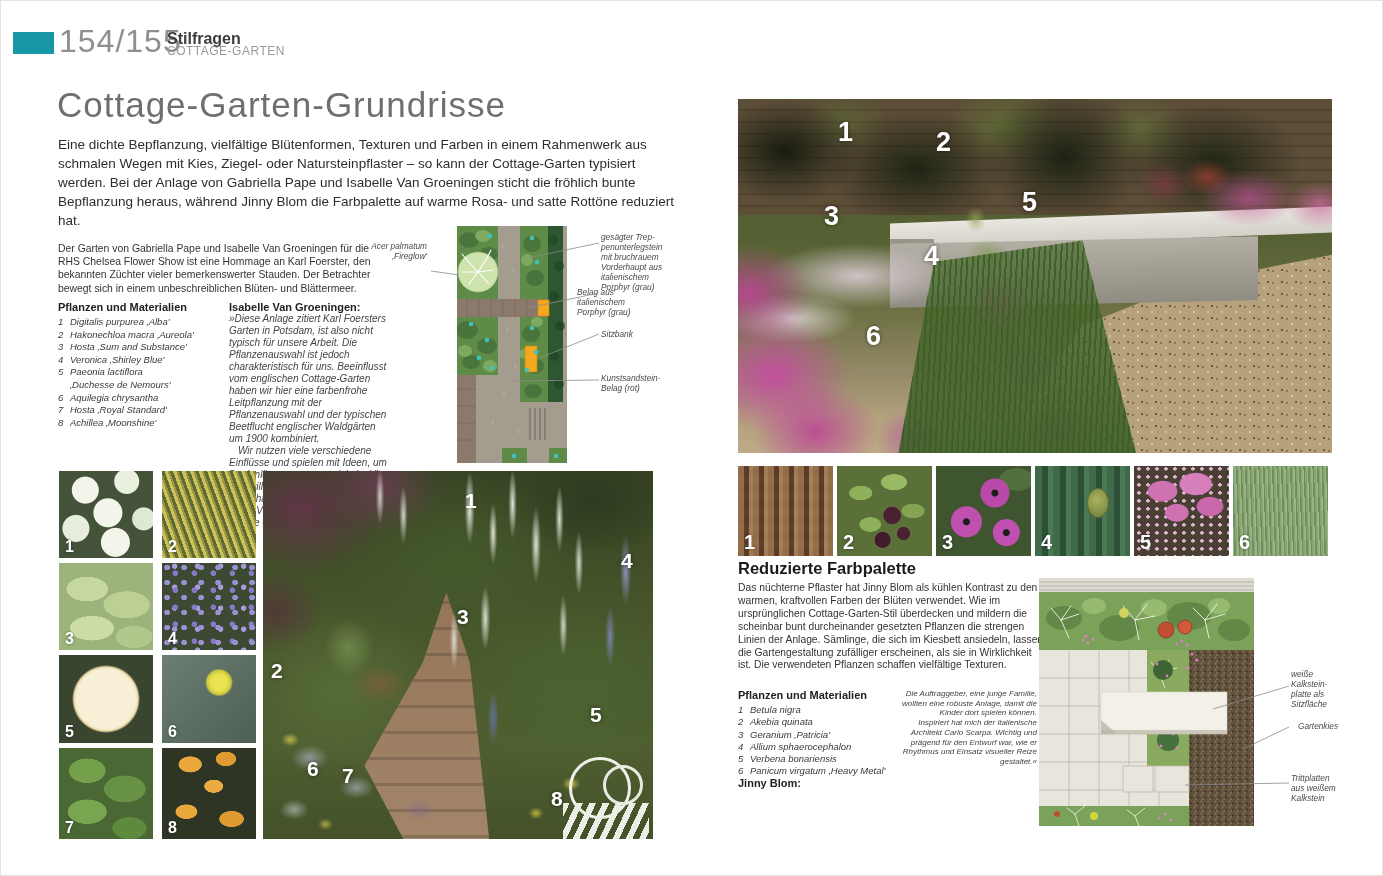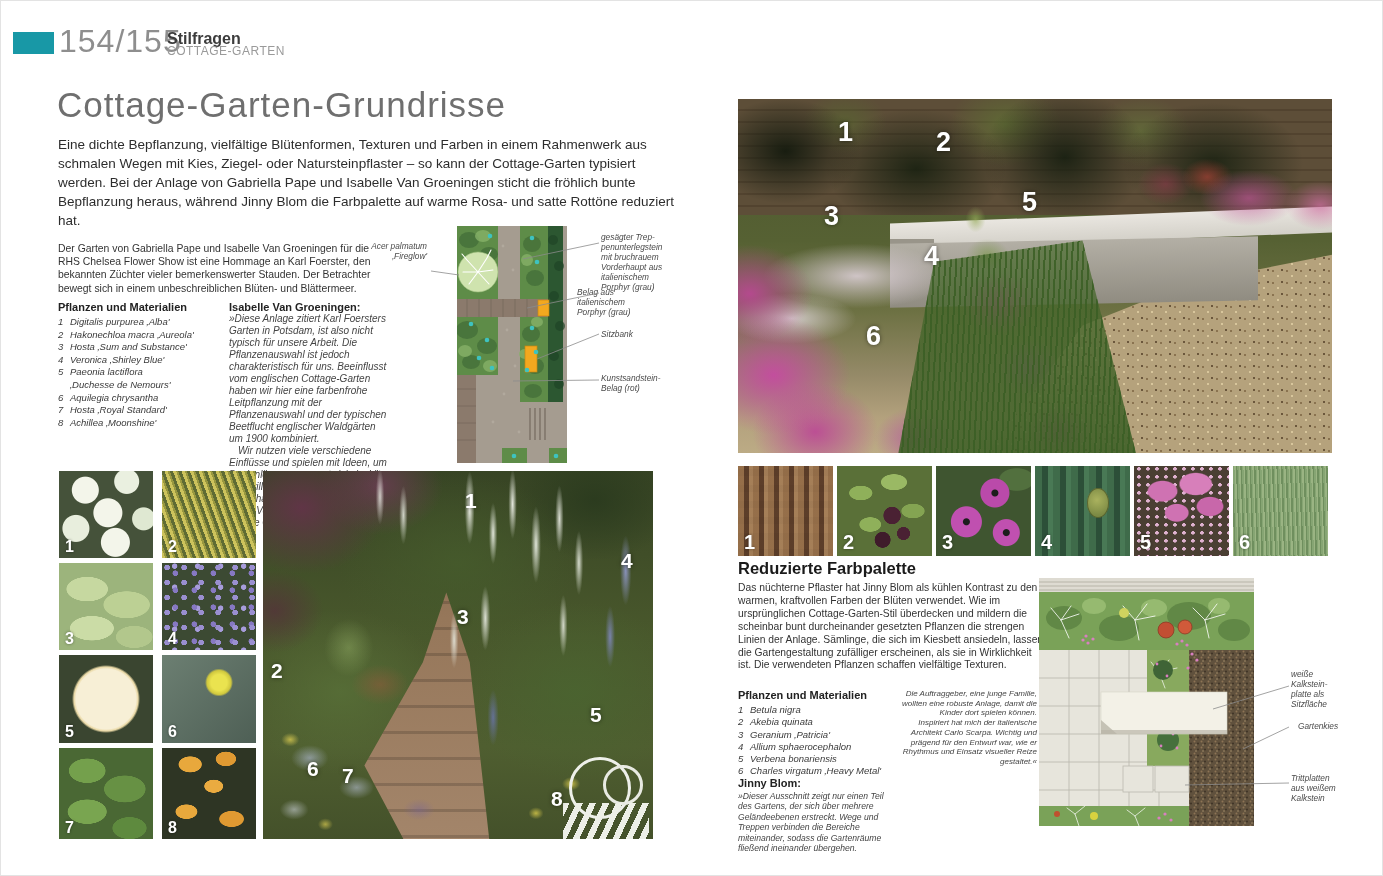--- a/index.html
+++ b/index.html
@@ -372,27 +372,26 @@
     <div class="plant">
         <span class="n">4</span>
         <span class="nm">Allium sphaerocephalon</span>
       </div>
     <div class="plant">
         <span class="n">5</span>
         <span class="nm">Verbena bonariensis</span>
       </div>
     <div class="plant">
         <span class="n">6</span>
-        <span class="nm">Charles virgatum ‚Heavy Metal'</span>
+        <span class="nm">Panicum virgatum ‚Heavy Metal'</span>
       </div>
   </div>
 
   <div class="abs quote r-quote1">
     <div class="quote-title">Jinny Blom:</div>
-    <p>»Dieser Ausschnitt zeigt nur einen Teil des Gartens, der sich über mehrere Geländeebenen erstreckt. Wege und Treppen verbinden die Bereiche miteinander, sodass die Gartenräume fließend ineinander übergehen.</p>
   </div>
   <div class="abs quote r-quote2">
     <p>Die Auftraggeber, eine junge Familie, wollten eine robuste Anlage, damit die Kinder dort spielen können.</p>
     <p>Inspiriert hat mich der italienische Architekt Carlo Scarpa. Wichtig und prägend für den Entwurf war, wie er Rhythmus und Einsatz visueller Reize gestaltet.«</p>
   </div>
 
   <svg class="plan-svg" style="left:1038px;top:577px" width="215" height="248" viewBox="0 0 215 248">
     <defs>
       <pattern id="grav" width="7" height="6" patternUnits="userSpaceOnUse">
         <rect width="7" height="6" fill="#60513d"></rect>

